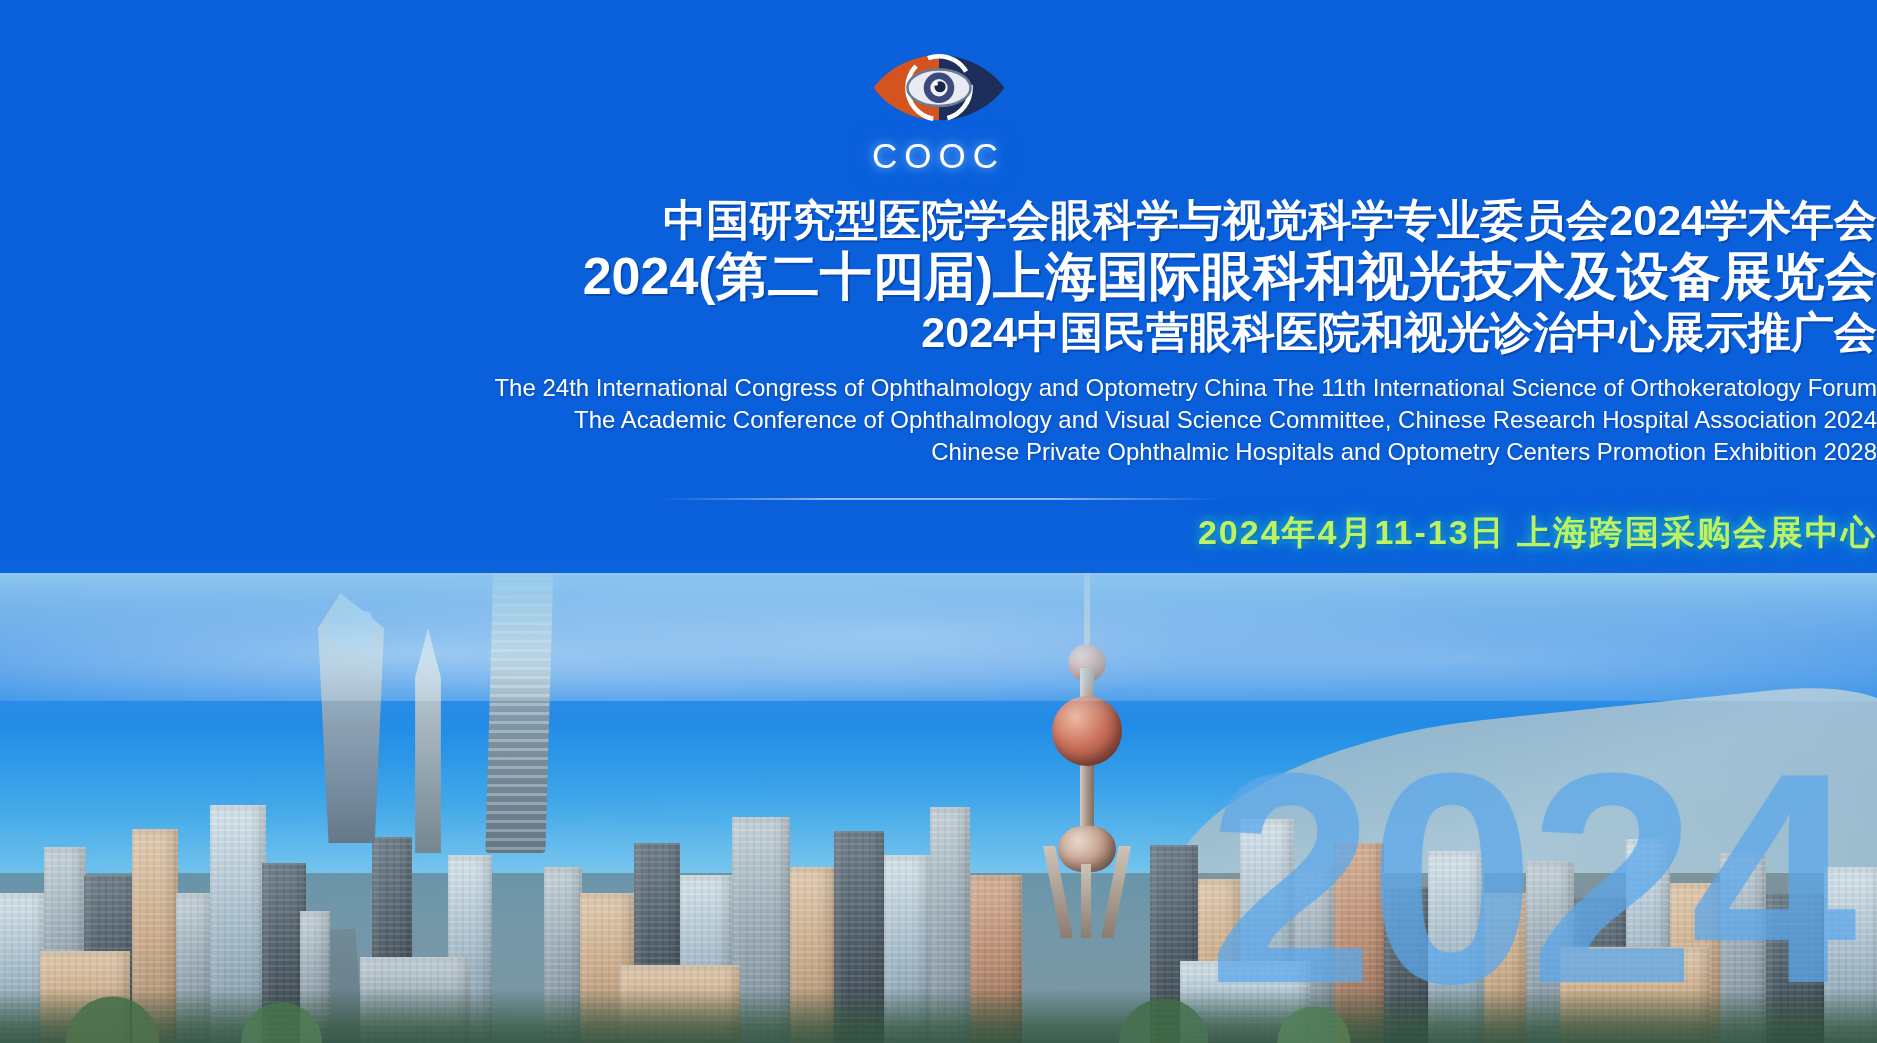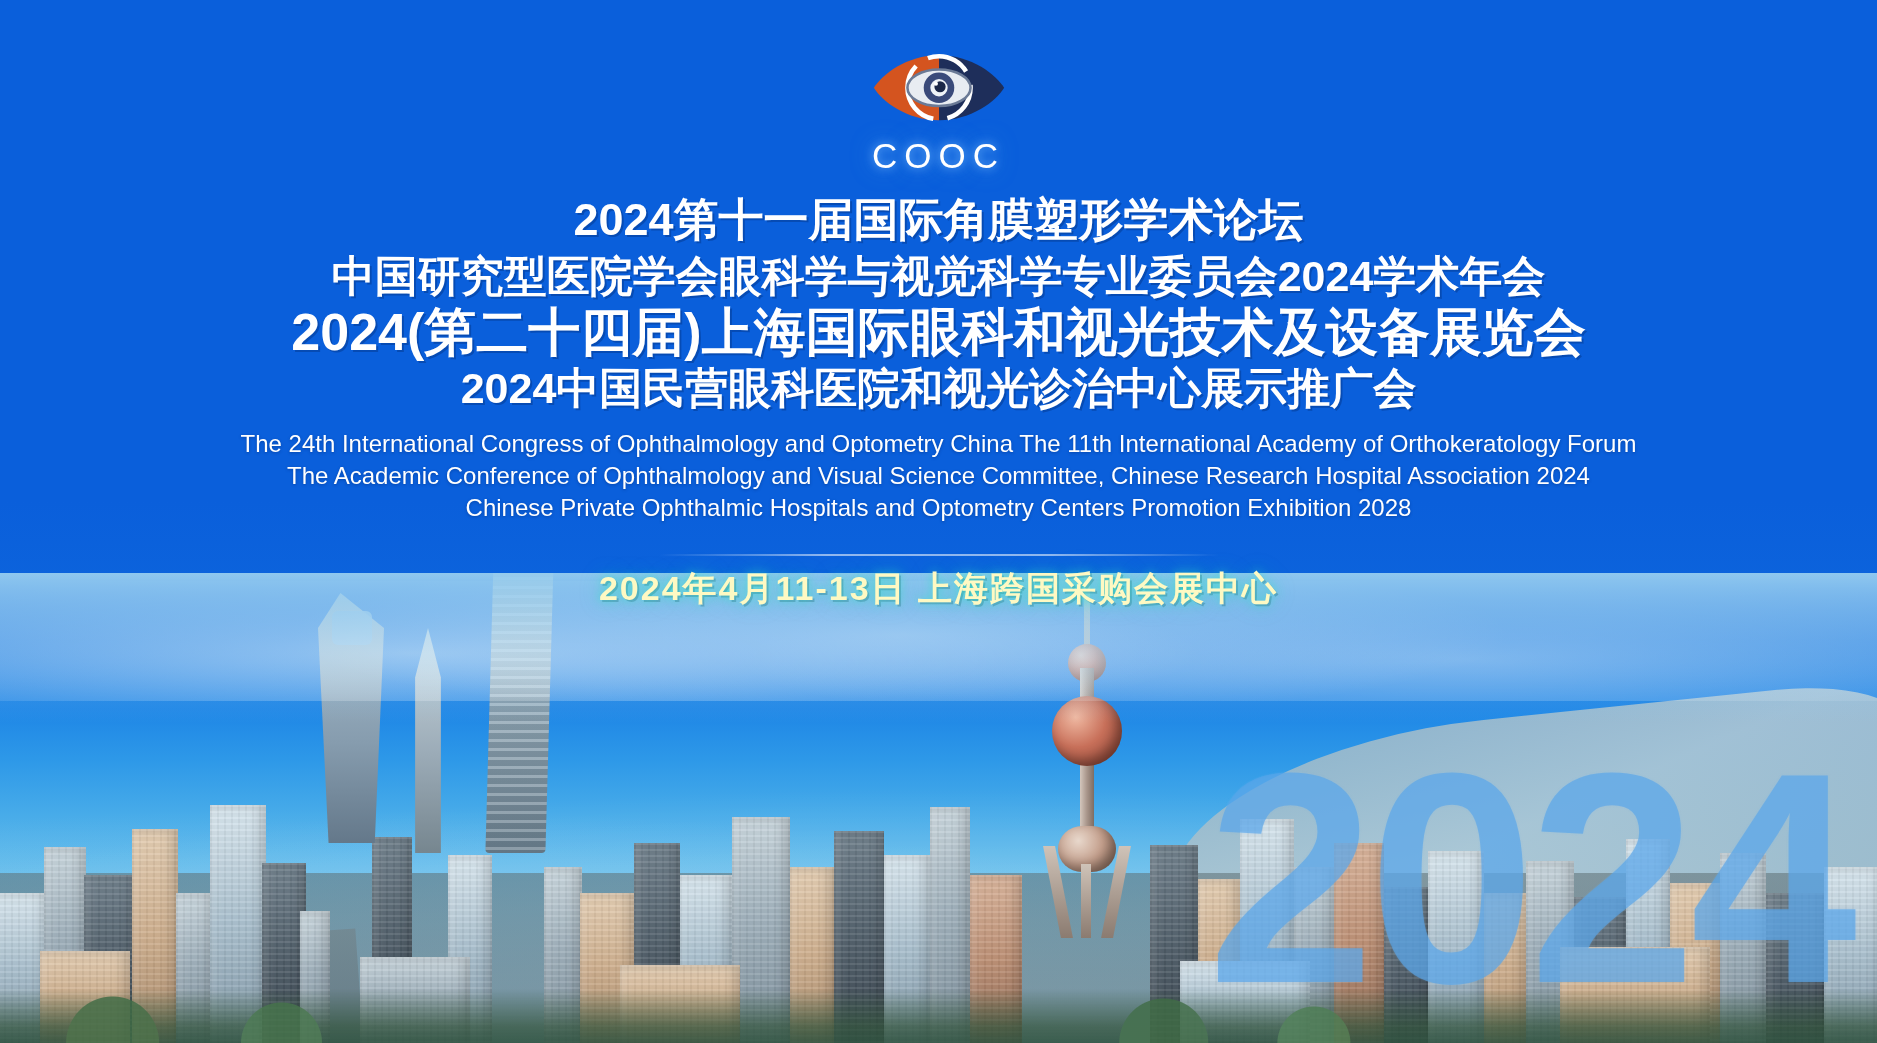--- a/index.html
+++ b/index.html
@@ -167,21 +167,21 @@
     font-size:300px; line-height:.82; font-weight:700;
     letter-spacing:-6px;
     color:rgba(86,163,233,.62);
     text-shadow:0 0 2px rgba(120,185,240,.35);
     z-index:7; user-select:none; white-space:nowrap;
     font-family:"Liberation Sans","DejaVu Sans",sans-serif;
     margin-left:20px;
   }
 
   
-  .content{ position:absolute; inset:0; z-index:10; text-align:center; }
+  .content{ position:absolute; inset:0; z-index:10; text-align:right; }
 
   .logo-wrap{ padding-top:46px; display:flex; flex-direction:column; align-items:center; }
   .logo-mark{ width:154px; height:84px; display:block; }
   .logo-text{
     color:#ffffff; font-size:35px; font-weight:400; letter-spacing:7px;
     margin-top:6px; text-shadow:0 0 10px rgba(120,190,255,.9), 0 0 22px rgba(120,190,255,.55);
   }
 
   .titles{ margin-top:16px; }
   .t-line{
@@ -198,21 +198,21 @@
 
   .en{ margin-top:12px; }
   .e-line{
     color:#fff; font-size:24px; line-height:32px; font-weight:400;
     white-space:nowrap; text-shadow:0 1px 3px rgba(0,40,110,.45);
   }
 
   .datebar{ margin-top:30px; }
   .date-text{
     display:inline-block;
-    color:#fef9c3; font-size:34px; font-weight:700; letter-spacing:2px;
+    color:#bef264; font-size:34px; font-weight:700; letter-spacing:2px;
     text-shadow:0 0 10px rgba(40,230,190,.65), 0 0 22px rgba(40,230,190,.35), 2px 2px 0 rgba(0,60,80,.25);
     white-space:nowrap;
   }
   .date-rule{
     width:560px; height:2px; margin:0 auto 10px auto;
     background:linear-gradient(90deg, rgba(255,255,255,0) 0%, rgba(255,255,255,.55) 30%, rgba(255,255,255,.55) 70%, rgba(255,255,255,0) 100%);
   }
 </style>
 </head>
 <body>
@@ -307,28 +307,27 @@
         <ellipse cx="150" cy="82" rx="62" ry="36" fill="#E8ECF2" stroke="#6B7A96" stroke-width="5"></ellipse>
         <circle cx="150" cy="82" r="30" fill="#3A4A7A"></circle>
         <circle cx="150" cy="82" r="17" fill="#EFF3F8"></circle>
         <circle cx="152" cy="80" r="11" fill="#1B2748"></circle>
         <circle cx="144" cy="74" r="4" fill="#FFFFFF"></circle>
       </svg>
       <div class="logo-text">COOC</div>
     </div>
 
     <div class="titles">
-      <div class="t-line t2">2024第十一届国际角膜塑形学术论坛</div>
       <div class="t-line t3">中国研究型医院学会眼科学与视觉科学专业委员会2024学术年会</div>
       <div class="t-line t4">2024(第二十四届)上海国际眼科和视光技术及设备展览会</div>
       <div class="t-line t5">2024中国民营眼科医院和视光诊治中心展示推广会</div>
     </div>
 
     <div class="en">
-      <div class="e-line">The 24th International Congress of Ophthalmology and Optometry China   The 11th International Academy of Orthokeratology Forum</div>
+      <div class="e-line">The 24th International Congress of Ophthalmology and Optometry China   The 11th International Science of Orthokeratology Forum</div>
       <div class="e-line">The Academic Conference of Ophthalmology and Visual Science Committee, Chinese Research Hospital Association 2024</div>
       <div class="e-line">Chinese Private Ophthalmic Hospitals and Optometry Centers Promotion Exhibition 2028</div>
     </div>
 
     <div class="datebar">
       <div class="date-rule"></div>
       <div class="date-text">2024年4月11-13日  上海跨国采购会展中心</div>
     </div>
 
   </div>

